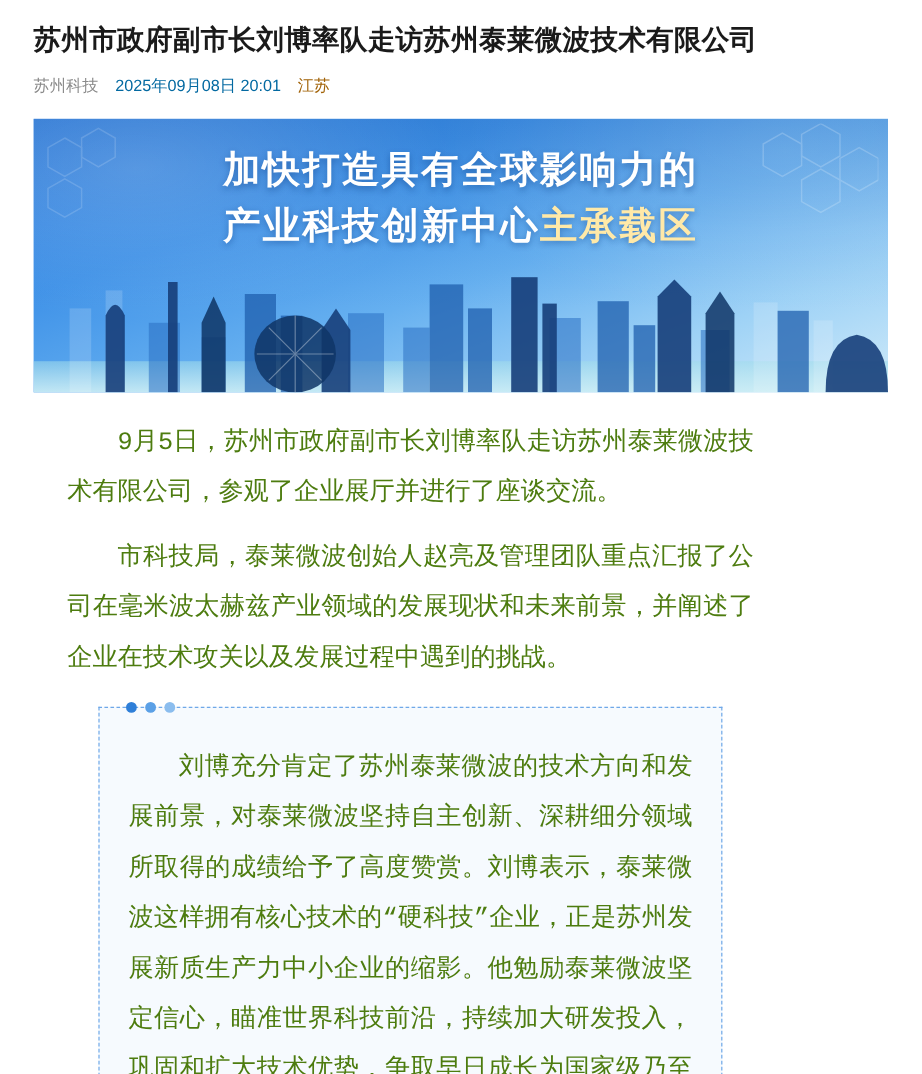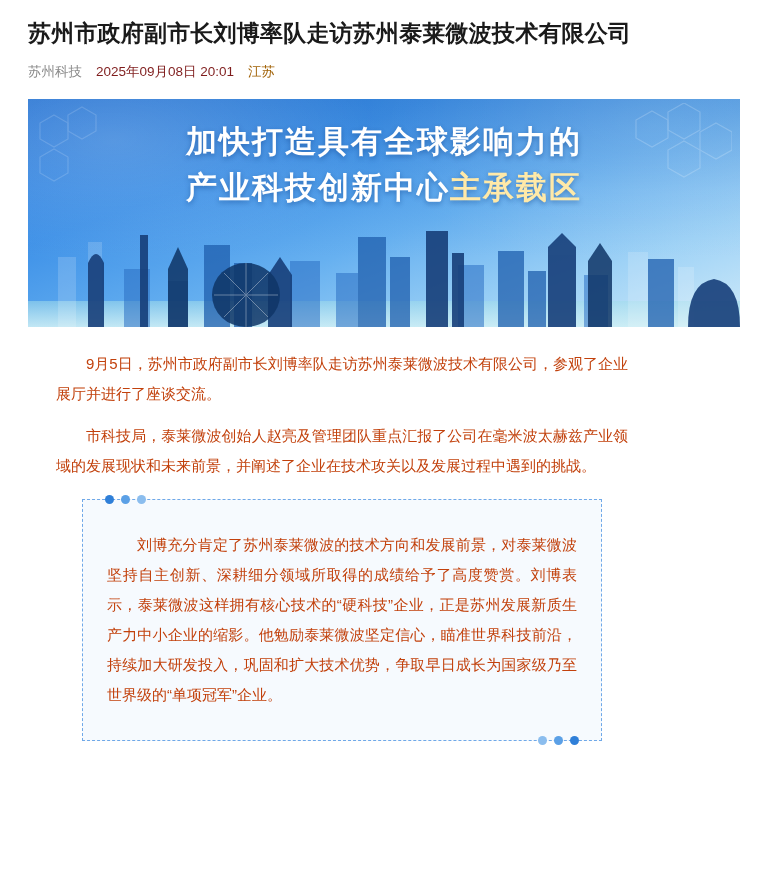--- a/index.html
+++ b/index.html
@@ -29,21 +29,21 @@
   }
   .meta {
     display: flex;
     align-items: flex-start;
     gap: 14px;
     font-size: 13.5px;
     color: #8a8a8a;
     margin-bottom: 18px;
   }
   .meta .source { color: #8a8a8a; }
-  .meta .time { color: #7f1d1d; }
+  .meta .time { color: #0369a1; }
   .meta .region { color: #a16207; }
 
   
   .banner {
     position: relative;
     width: 712px;
     height: 228px;
     margin: 0 auto 6px auto;
     overflow: hidden;
     background: linear-gradient(160deg, #2f7fe0 0%, #3f92e8 30%, #66b0f0 55%, #9ed2f6 78%, #cfeaf9 100%);
@@ -117,27 +117,27 @@
     height: 26px;
     background: linear-gradient(to bottom, rgba(160,220,235,0.55), rgba(205,238,245,0.9));
     z-index: 2;
   }
 
   
   .body-text {
     padding: 16px 28px 0 28px;
   }
   .para {
-    font-size: 15px;
+    font-size: 21px;
     line-height: 2.0;
-    color: #c2410c;
+    color: #4d7c0f;
     text-indent: 2em;
     margin: 0 0 12px 0;
     text-align: justify;
-    font-family: Liberation Sans, sans-serif;
+    font-family: Liberation Mono, monospace;
   }
   .quote-box {
     position: relative;
     margin: 18px 26px 16px 26px;
     border: 1px dashed #6fa8e8;
     background: #f6fafe;
     padding: 30px 24px 30px 24px;
   }
   .quote-box .para {
     margin: 0;

